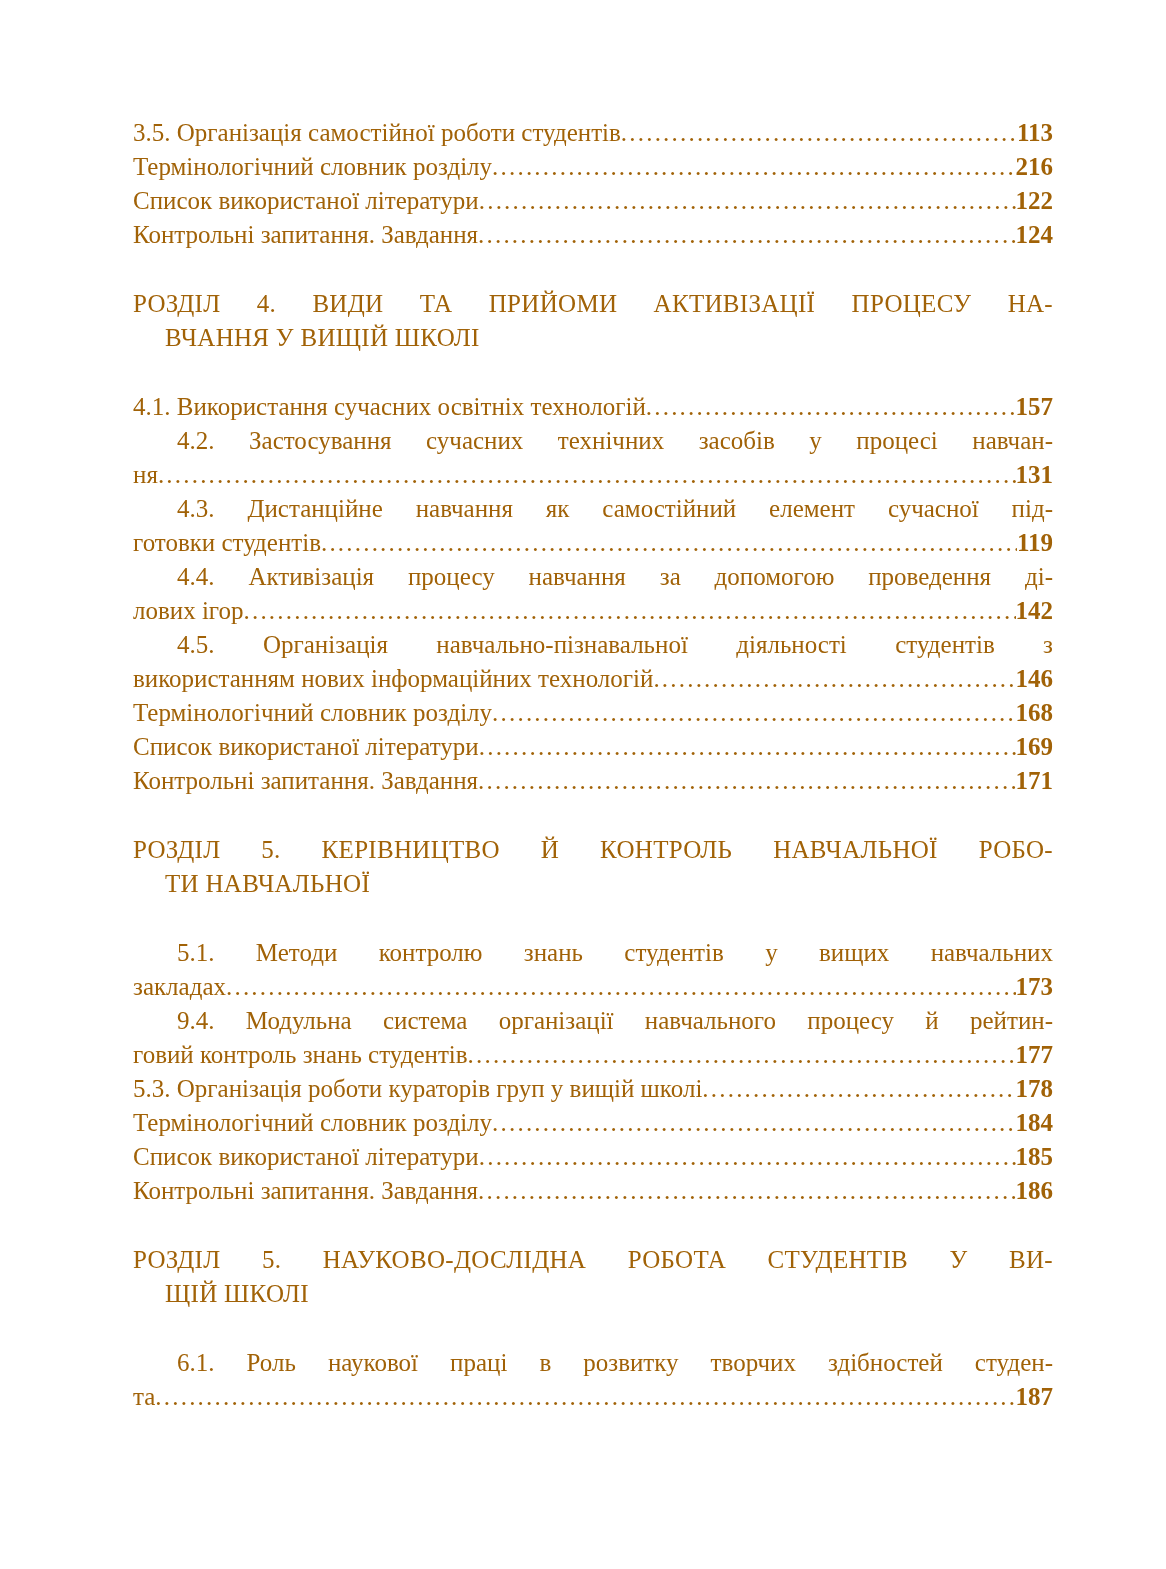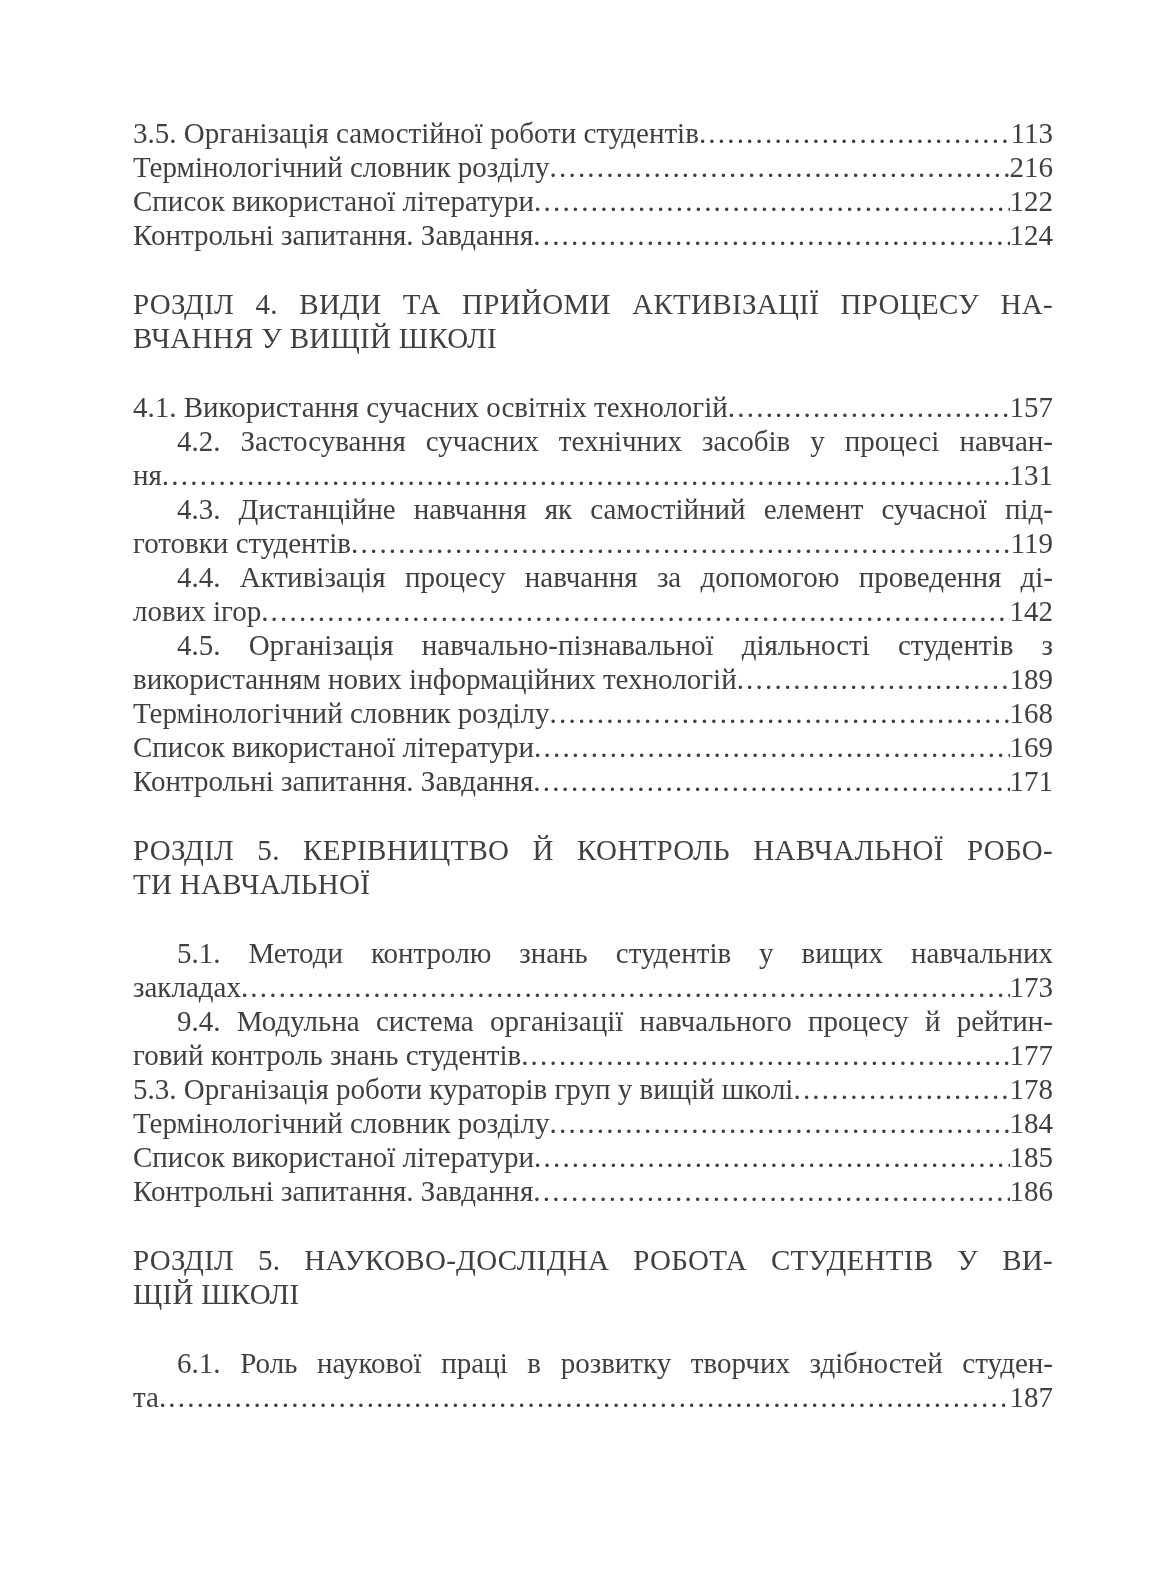--- a/index.html
+++ b/index.html
@@ -22,65 +22,66 @@
     height: 1569px;
     background: #ffffff;
   }
   .toc {
     position: absolute;
     left: 133px;
     top: 116px;
     width: 920px;
   }
   .row {
-    font-size: 29px;
+    font-size: 25px;
     line-height: 34px;
     height: 34px;
-    color: #404040;
+    color: #a16207;
   }
   .row.gap { margin-top: 35px; }
 
   
   .row.leader {
     display: flex;
     align-items: baseline;
     white-space: nowrap;
   }
   .row.leader .t { flex: 0 0 auto; }
   .row.leader .dots {
     flex: 1 1 auto;
     overflow: hidden;
     white-space: nowrap;
     min-width: 0;
   }
   .row.leader .dots::after {
     content: "..................................................................................................................................";
     letter-spacing: 2.2px;
   }
-  .row.leader .pg { flex: 0 0 auto; }
+  .row.leader .pg { flex: 0 0 auto; font-weight: bold; }
 
   
   .row.fill {
     text-align: justify;
     text-align-last: justify;
     margin-left: 44px;
     -moz-text-align-last: justify;
   }
 
   
   .row.heading {
     font-weight: 400;
     letter-spacing: 0.3px;
     text-align: justify;
     text-align-last: justify;
     -moz-text-align-last: justify;
   }
   .row.heading.heading-end {
     text-align: left;
     text-align-last: left;
+    margin-left: 32px;
     -moz-text-align-last: left;
   }
 </style>
 </head>
 <body>
 
 <div class="page">
   <div class="toc" id="toc">
       <div class="row leader">
         <span class="t">3.5. Організація самостійної роботи студентів</span>
@@ -124,21 +125,21 @@
       <div class="row fill">4.4. Активізація процесу навчання за допомогою проведення ді-</div>
       <div class="row leader">
         <span class="t">лових ігор</span>
         <span class="dots"></span>
         <span class="pg">142</span>
       </div>
       <div class="row fill">4.5. Організація навчально-пізнавальної діяльності студентів з</div>
       <div class="row leader">
         <span class="t">використанням нових інформаційних технологій</span>
         <span class="dots"></span>
-        <span class="pg">189</span>
+        <span class="pg">146</span>
       </div>
       <div class="row leader">
         <span class="t">Термінологічний словник розділу</span>
         <span class="dots"></span>
         <span class="pg">168</span>
       </div>
       <div class="row leader">
         <span class="t">Список використаної літератури</span>
         <span class="dots"></span>
         <span class="pg">169</span>

